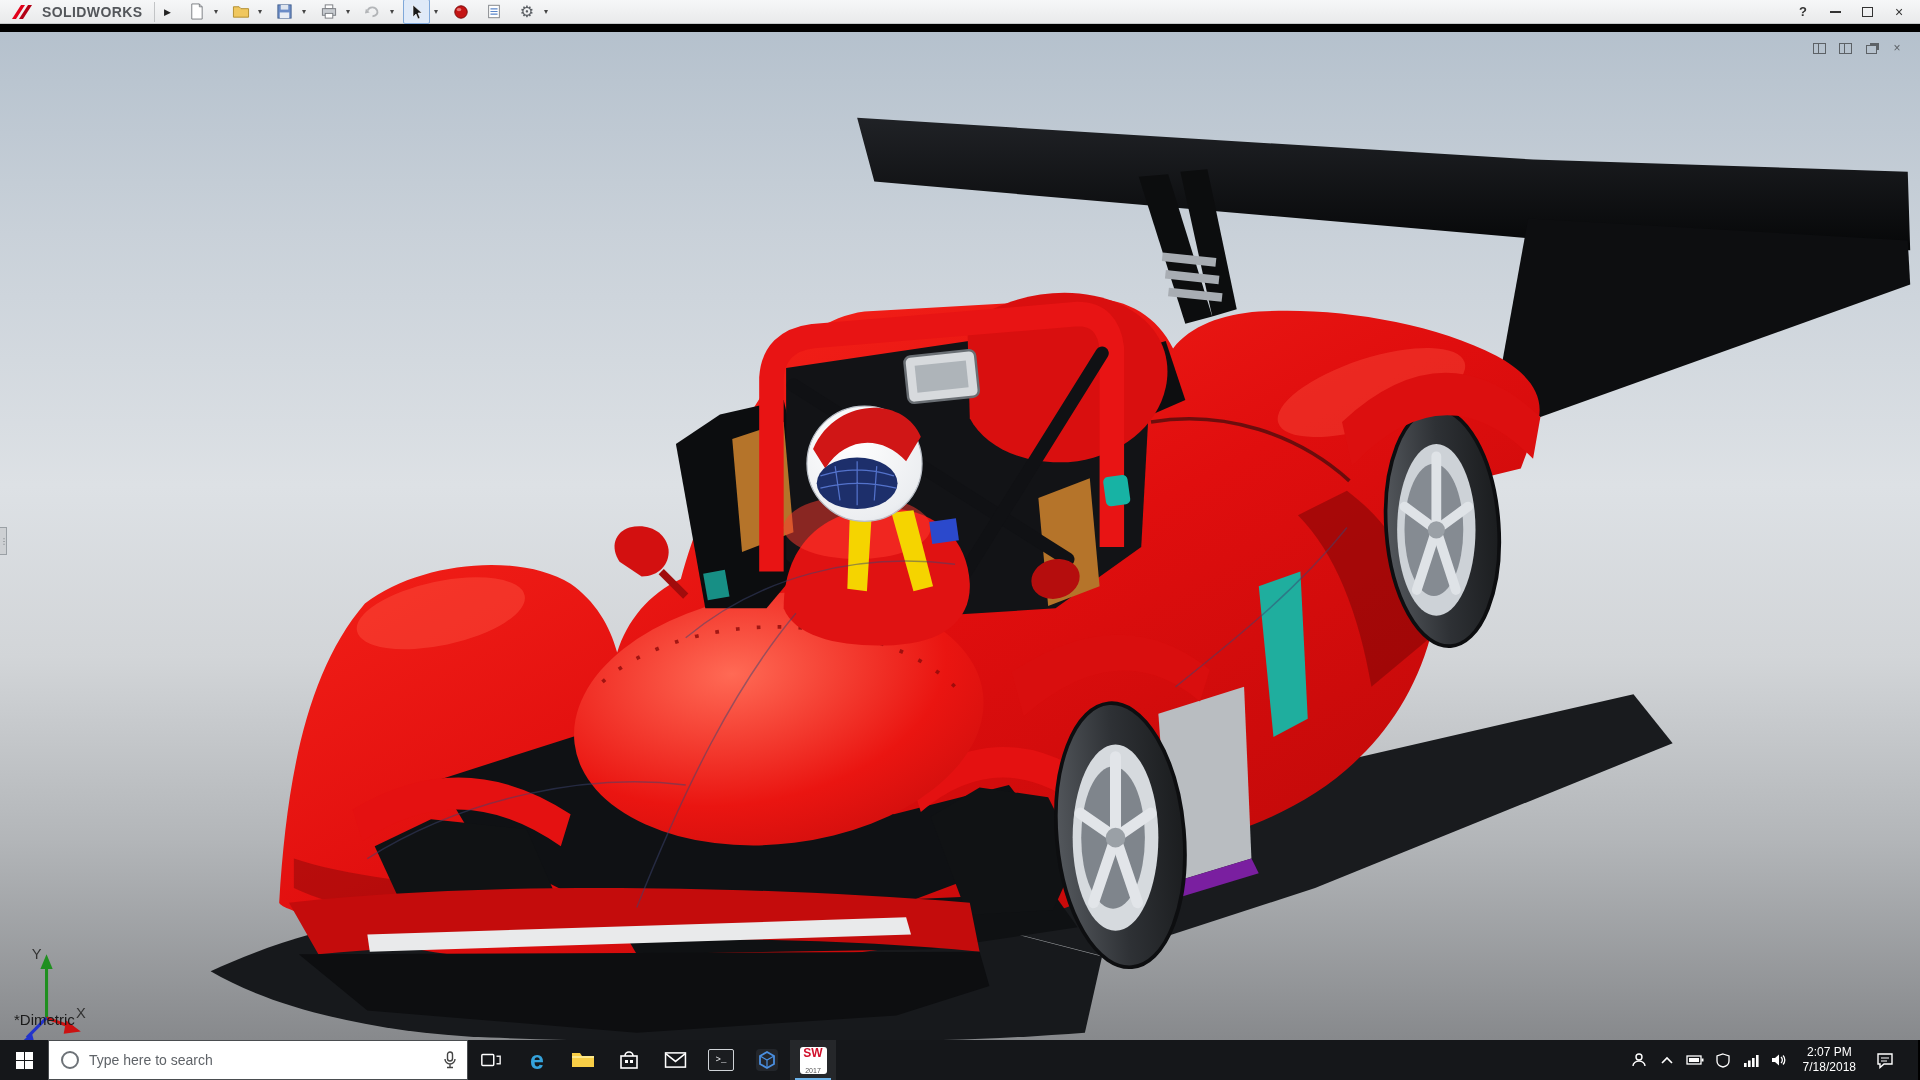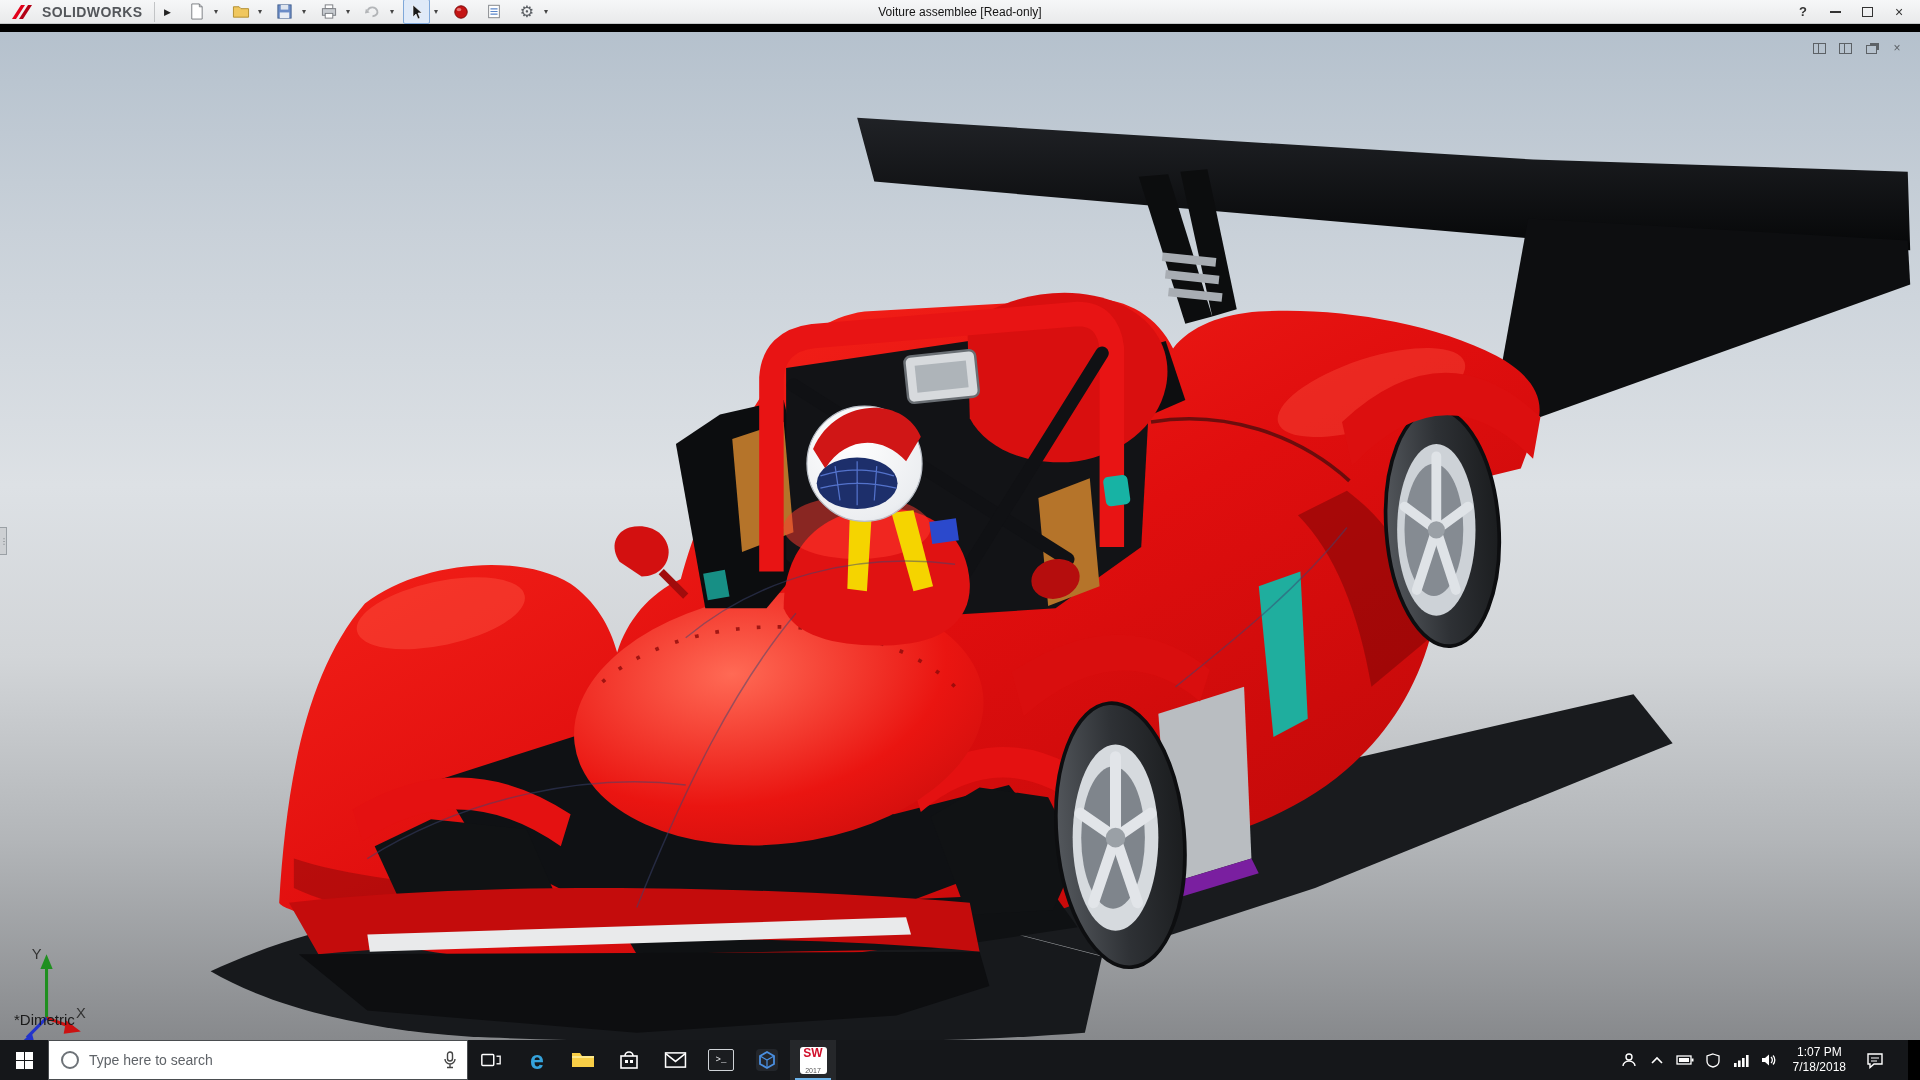--- a/index.html
+++ b/index.html
@@ -34,21 +34,21 @@
   svg.scene { position:absolute; left:0; top:0; width:100%; height:100%; display:block; }
   .doc-controls { position:absolute; top:8px; right:14px; display:flex; align-items:center; gap:8px; }
   .dc-btn { width:18px; height:16px; border:none; background:none; display:flex; align-items:center; justify-content:center; color:#5c6166; font-size:12px; }
   .dc-pane { width:13px; height:11px; border:1.5px solid #5c6166; position:relative; }
   .dc-pane::after { content:""; position:absolute; top:0; bottom:0; left:4px; width:1.5px; background:#5c6166; }
   .dc-restore { width:11px; height:9px; border:1.5px solid #5c6166; box-shadow:3px -3px 0 -1px #5c6166; margin-top:3px; }
   .view-label { position:absolute; left:14px; bottom:12px; font-size:15px; color:#1a1a1a; }
   .splitter-handle { position:absolute; left:0; top:495px; width:7px; height:28px; background:#cdd0d3; border:1px solid #9aa0a5; border-left:none; color:#6a6f74; font-size:8px; line-height:8px; text-align:center; padding-top:2px; }
 
   
-  .taskbar { position:absolute; bottom:0; left:0; right:12px; height:40px; background:#15171a; display:flex; align-items:stretch; z-index:6; }
+  .taskbar { position:absolute; bottom:0; left:0; right:2px; height:40px; background:#15171a; display:flex; align-items:stretch; z-index:6; }
   .start-btn { width:48px; border:none; background:none; display:flex; align-items:center; justify-content:center; }
   .search-box { width:420px; background:#ffffff; display:flex; align-items:center; position:relative; border:1px solid #4a4d50; }
   .cortana-ring { width:18px; height:18px; border:2px solid #6d7277; border-radius:50%; margin-left:12px; }
   .search-input { flex:1; border:none; outline:none; font-size:14px; color:#333; padding:0 8px 0 10px; background:transparent; font-family:"Liberation Sans", sans-serif; }
   .search-input::placeholder { color:#5f6368; opacity:1; }
   .mic-btn { border:none; background:none; margin-right:10px; display:flex; align-items:center; }
   .tb-app { width:46px; border:none; background:none; display:flex; align-items:center; justify-content:center; position:relative; }
   .tb-app.active { background:rgba(255,255,255,.07); }
   .tb-app.active::after { content:""; position:absolute; left:5px; right:5px; bottom:0; height:2.5px; background:#6cb2e8; }
   .edge-glyph { font-size:25px; font-weight:bold; color:#35a3dc; line-height:1; }
@@ -150,21 +150,20 @@
         </button>
       </div>
       <div class="tool-group">
         <button class="tool-btn">
           <span class="gear-glyph">⚙</span>
         </button>
         <button class="caret-btn">▾</button>
       </div>
     </div>
 
-    <div class="win-title">Voiture assemblee [Read-only]</div>
 
     <div class="win-controls">
       <button class="wc-btn help-btn">?</button>
       <button class="wc-btn">
           <span class="wc-min-glyph"></span>
         </button>
       <button class="wc-btn">
           <span class="wc-max-glyph"></span>
         </button>
       <button class="wc-btn">×</button>
@@ -445,21 +444,21 @@
             <rect x="13" y="1" width="2.6" height="12" fill="#fff"></rect>
         </svg>
       </button>
       <button class="tray-btn">
         <svg width="16" height="14" viewBox="0 0 16 14">
           <path d="M1 5 H4 L8 1.5 V12.5 L4 9 H1 Z" fill="#fff"></path>
           <path d="M10 4 a4 4 0 0 1 0 6 M12 2.5 a6.5 6.5 0 0 1 0 9" fill="none" stroke="#fff" stroke-width="1.3"></path>
         </svg>
       </button>
       <button class="clock">
-        <span>1:07 PM</span>
+        <span>2:07 PM</span>
         <span>7/18/2018</span>
       </button>
       <button class="tray-btn" style="width:34px">
         <svg width="18" height="17" viewBox="0 0 18 17">
           <path d="M2 2 H16 V12 H8 L4 15.5 V12 H2 Z" fill="none" stroke="#fff" stroke-width="1.4"></path>
           <path d="M5 6 h8 M5 9 h6" stroke="#fff" stroke-width="1.2"></path>
         </svg>
       </button>
       <button class="show-desktop"></button>
     </div>

